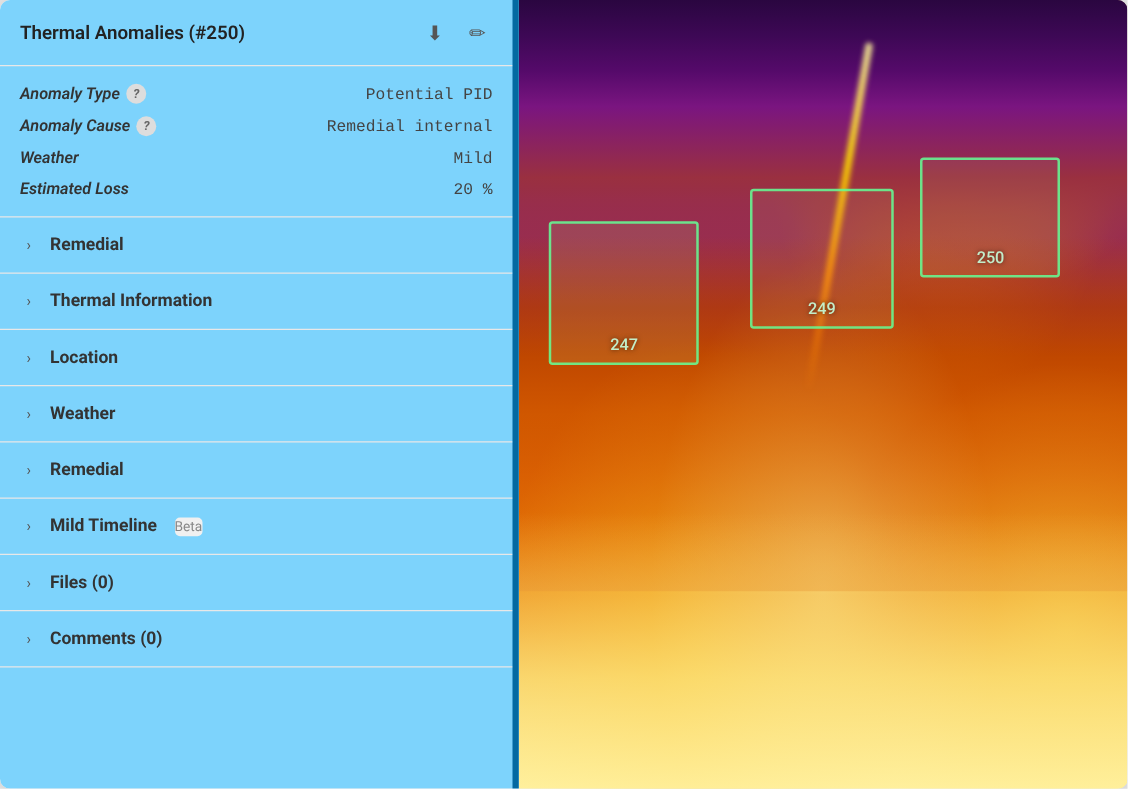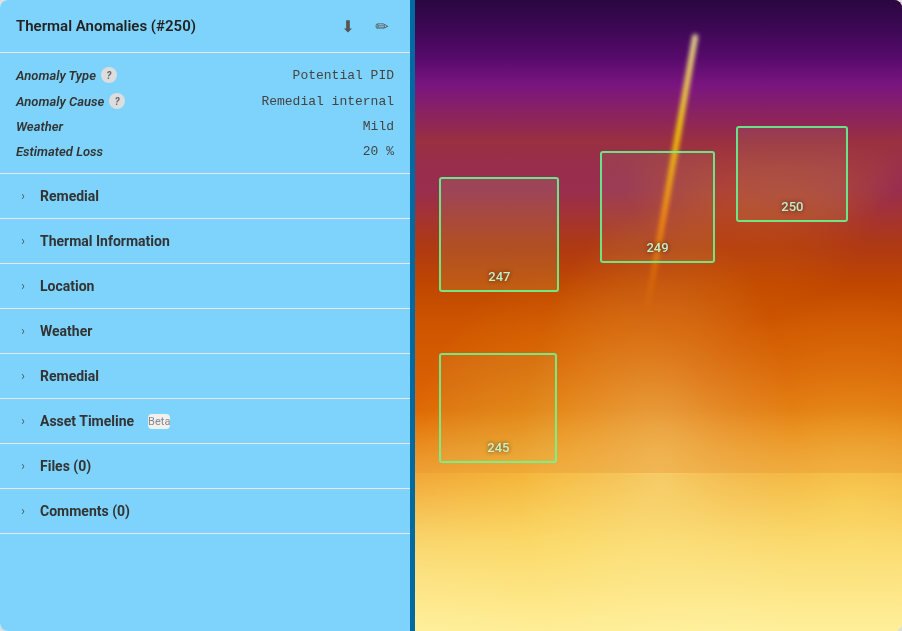--- a/index.html
+++ b/index.html
@@ -340,21 +340,21 @@
       <div class="accordion-item">
         <div class="accordion-header">
           <span class="accordion-chevron">›</span>
           <span class="accordion-label">Remedial</span>
         </div>
       </div>
 
       <div class="accordion-item">
         <div class="accordion-header">
           <span class="accordion-chevron">›</span>
-          <span class="accordion-label">Asset Timeline</span>
+          <span class="accordion-label">Mild Timeline</span>
           <span class="beta-badge">Beta</span>
         </div>
       </div>
 
       <div class="accordion-item">
         <div class="accordion-header">
           <span class="accordion-chevron">›</span>
           <span class="accordion-label">Files (0)</span>
         </div>
       </div>
@@ -382,19 +382,16 @@
       </div>
 
       <div class="panel-box box-249">
         <span class="panel-number">249</span>
       </div>
 
       <div class="panel-box box-250">
         <span class="panel-number">250</span>
       </div>
 
-      <div class="panel-box box-245">
-        <span class="panel-number">245</span>
-      </div>
     </div>
   </div>
 
 </div>
 
 </body></html>

